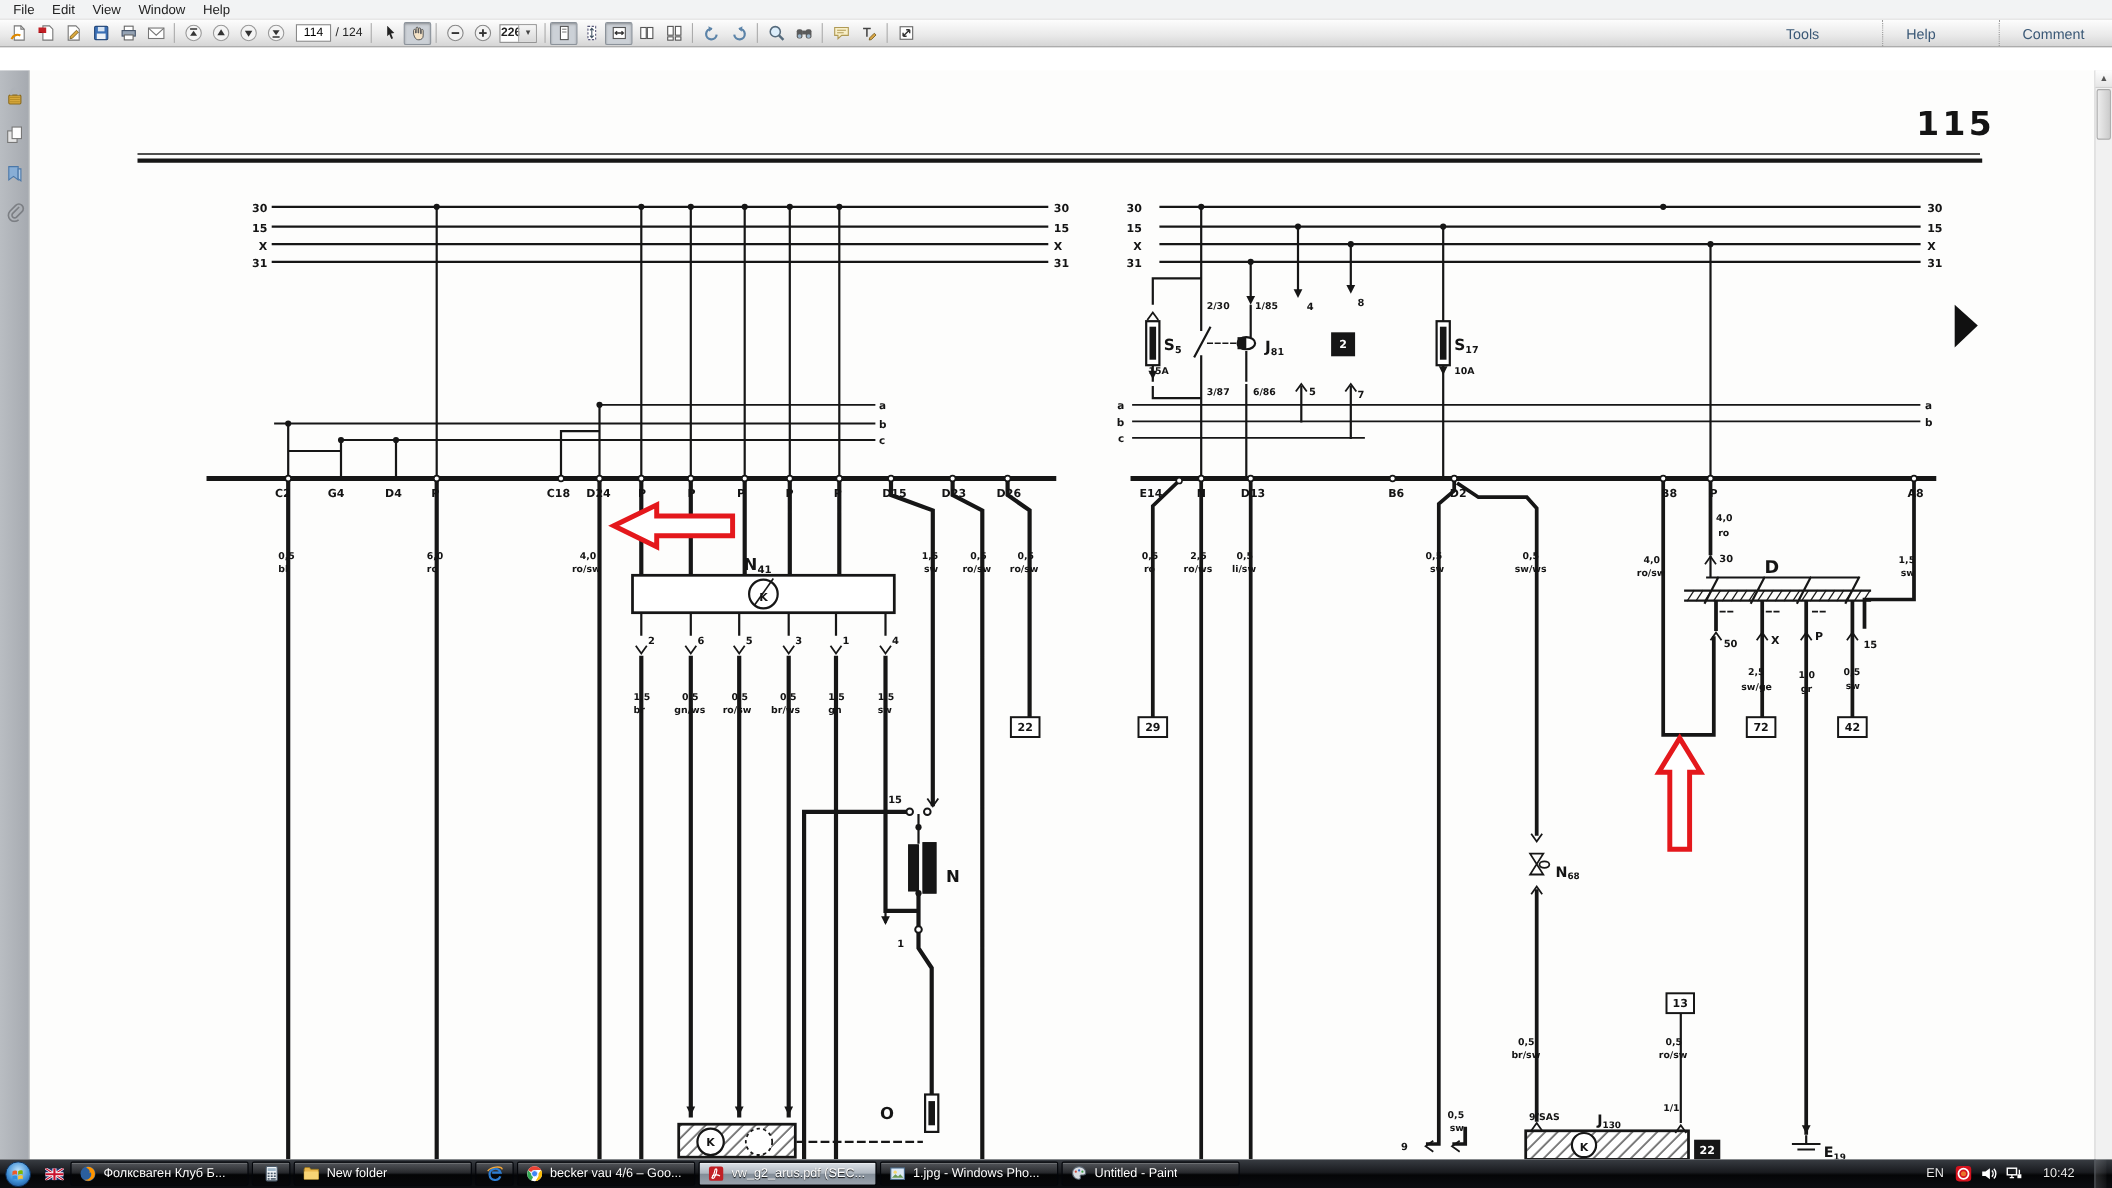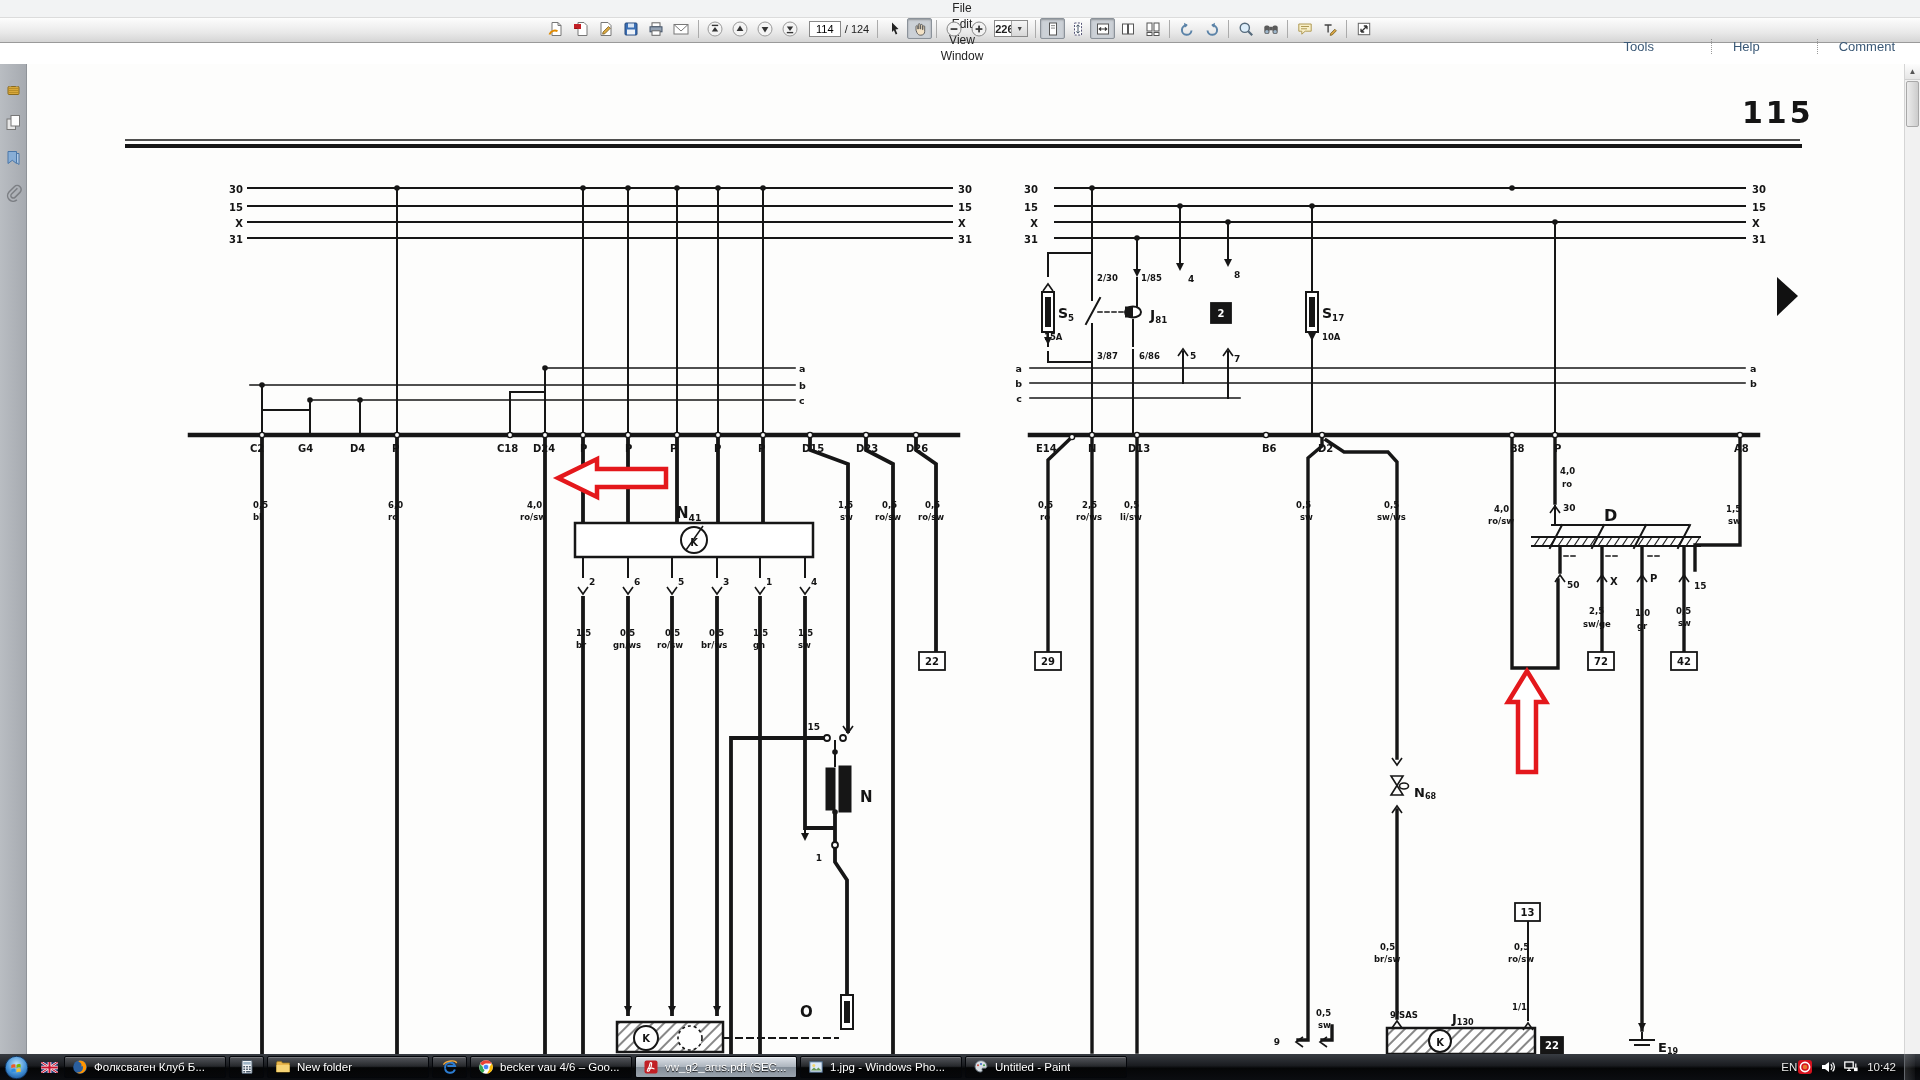--- a/index.html
+++ b/index.html
@@ -7,25 +7,25 @@
   .app{position:relative;width:1920px;height:1080px;}
 
   
   .titlebar{height:21px;background:linear-gradient(#eceff3,#cdd2d8 55%,#bfc4ca);border-bottom:1px solid #8f949b;display:flex;align-items:center;padding-left:5px;font-size:12px;color:#111;}
   .titlebar .app-ico{width:14px;height:14px;margin-right:5px;}
   .win-controls{margin-left:auto;display:flex;gap:1px;padding:2px 5px 0 0;align-self:flex-start;}
   .win-btn{width:29px;height:15px;border:1px solid #70757c;border-radius:0 0 3px 3px;background:linear-gradient(#f4f5f6,#cfd3d8 50%,#b8bdc3);display:flex;align-items:center;justify-content:center;font-size:9px;color:#333;}
   .win-btn.close{width:43px;background:linear-gradient(#e8918f,#cf4a47 50%,#b02a28);color:#fff;font-size:11px;font-weight:bold;}
 
   
-  .menubar{height:18px;background:#f2f3f4;border-bottom:1px solid #dcdcdc;display:flex;align-items:center;font-size:12px;color:#222;padding-left:4px;flex-direction:column;}
+  .menubar{height:18px;background:#f2f3f4;border-bottom:1px solid #dcdcdc;display:flex;align-items:center;font-size:12px;color:#222;padding-left:4px;}
   .menu-item{padding:1px 8px;}
 
   
-  .toolbar{height:25px;background:linear-gradient(#fdfdfd,#e9e9e9 60%,#d5d5d5);border-bottom:1px solid #9a9a9a;display:flex;align-items:center;padding:0 4px;font-size:11px;color:#222;flex-direction:column;}
+  .toolbar{height:25px;background:linear-gradient(#fdfdfd,#e9e9e9 60%,#d5d5d5);border-bottom:1px solid #9a9a9a;display:flex;align-items:center;padding:0 4px;font-size:11px;color:#222;}
   .tb-btn{width:25px;height:21px;display:flex;align-items:center;justify-content:center;border-radius:2px;border:1px solid transparent;flex:none;}
   .tb-btn svg{width:16px;height:16px;}
   .tb-btn.pressed{background:#ccd1d7;border-color:#8b929a;box-shadow:inset 0 1px 2px rgba(0,0,0,.3);}
   .tb-sep{width:1px;height:18px;background:#ababab;margin:0 4px;flex:none;}
   .page-input{width:32px;height:16px;font-size:11px;border:1px solid #898989;text-align:center;margin:0 4px 0 6px;font-family:inherit;}
   .page-total{margin-right:4px;}
   .zoom-box{display:flex;align-items:center;border:1px solid #898989;background:#fff;height:17px;margin:0 3px;}
   .zoom-value{width:16px;text-align:center;font-weight:bold;}
   .zoom-dd{width:16px;height:15px;background:linear-gradient(#f6f6f6,#d8d8d8);border-left:1px solid #a5a5a5;display:flex;align-items:center;justify-content:center;font-size:7px;color:#444;}
   .tb-right{margin-left:auto;display:flex;align-items:stretch;height:100%;gap:36px;}
@@ -47,21 +47,21 @@
   .taskbar{position:absolute;left:0;right:0;bottom:0;height:26px;background:linear-gradient(#383c42,#191b1f 45%,#050607 55%,#0b0d11);display:flex;align-items:center;gap:3px;padding:0 2px;z-index:5;}
   .start-orb{width:25px;height:25px;margin:0 5px 0 2px;flex:none;}
   .start-orb svg{width:25px;height:25px;}
   .flag-btn{width:24px;height:22px;display:flex;align-items:center;justify-content:center;flex:none;}
   .flag-btn svg{width:17px;height:11px;}
   .tb-app{height:22px;min-width:162px;max-width:162px;display:flex;align-items:center;gap:6px;padding:0 7px;border:1px solid #04060a;border-radius:2px;background:linear-gradient(rgba(255,255,255,.17),rgba(255,255,255,.06) 48%,rgba(0,0,0,.2) 52%,rgba(0,0,0,.34));box-shadow:inset 0 1px 0 rgba(255,255,255,.22);color:#fff;font-size:11.5px;text-shadow:0 1px 1px #000;flex:none;}
   .tb-app .ico,.tb-app .ico svg{width:16px;height:16px;flex:none;}
   .tb-app .lbl{white-space:nowrap;overflow:hidden;}
   .tb-app.icon-only{min-width:35px;max-width:35px;justify-content:center;padding:0;}
   .tb-app.active{background:linear-gradient(#dde2e8,#aeb6bf 48%,#838d98 52%,#9aa3ad);box-shadow:inset 0 1px 0 rgba(255,255,255,.55);}
-  .tray{margin-left:auto;display:flex;align-items:center;gap:0;color:#eaeaea;font-size:11.5px;padding-right:3px;text-shadow:0 1px 1px #000;}
+  .tray{margin-left:auto;display:flex;align-items:center;gap:10px;color:#eaeaea;font-size:11.5px;padding-right:3px;text-shadow:0 1px 1px #000;}
   .tray .t-ico,.tray .t-ico svg{width:16px;height:16px;display:block;}
   .show-desktop{width:11px;height:26px;border-left:1px solid #63676c;background:linear-gradient(90deg,rgba(255,255,255,.14),rgba(255,255,255,.03));}
 </style>
 </head>
 <body>
 
 <div class="app">
 
 
   <div class="menubar">

